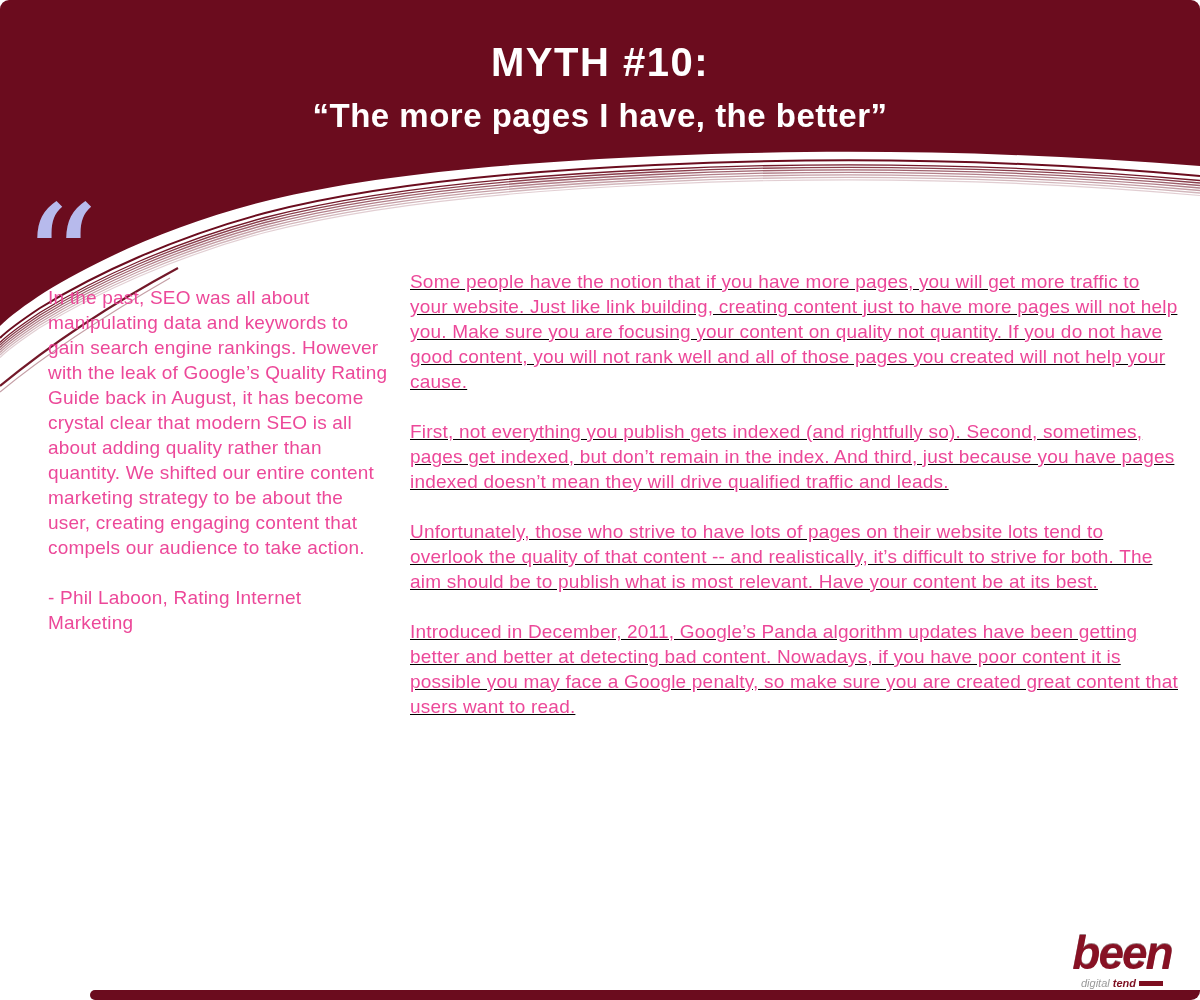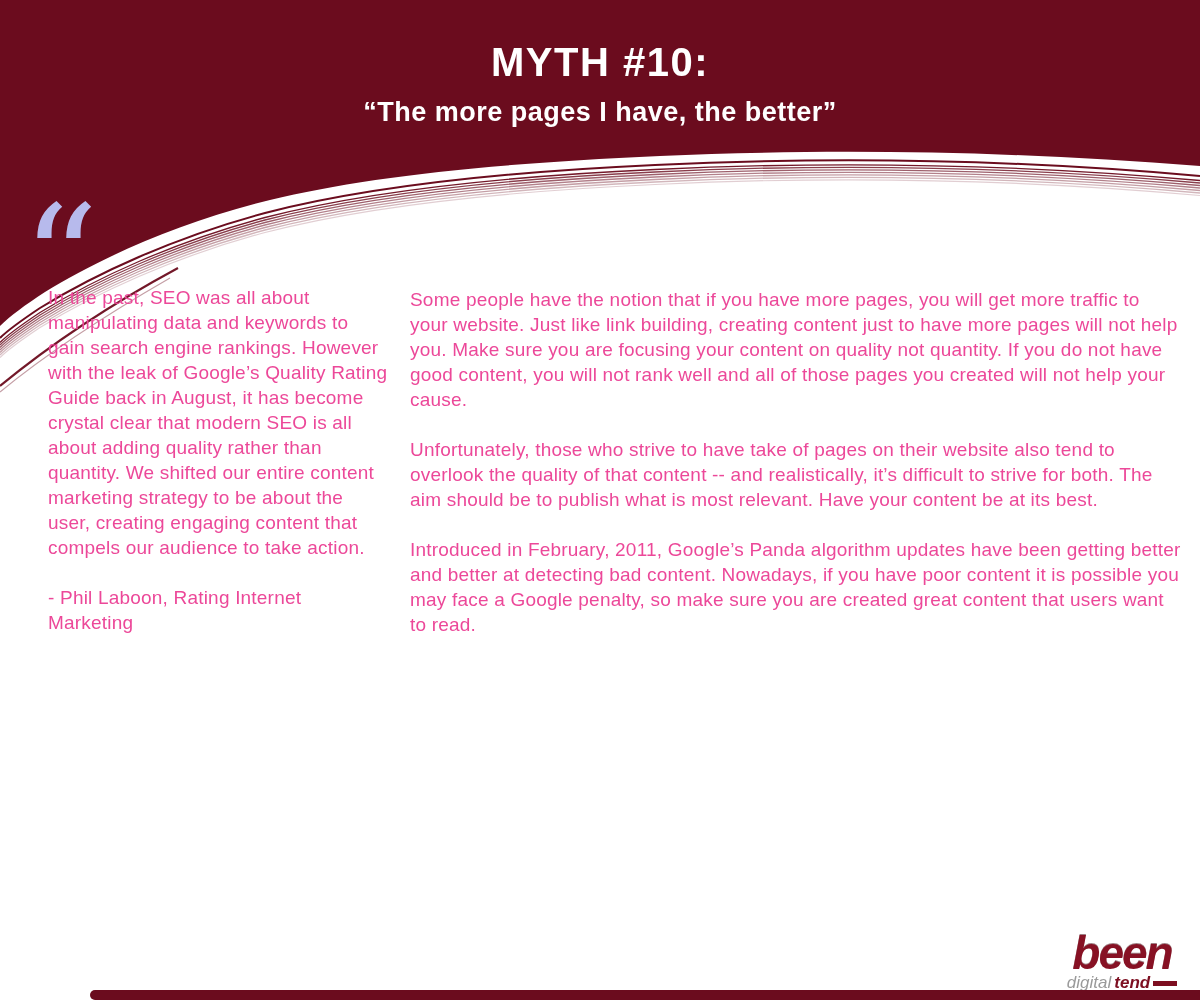--- a/index.html
+++ b/index.html
@@ -1,43 +1,43 @@
 <!DOCTYPE html>
 <html><head>
 <meta charset="utf-8">
 <style>
   html,body{margin:0;padding:0;background:#ffffff;}
   .page{
     position:relative;width:1200px;height:1000px;overflow:hidden;
-    background:#ffffff;font-family:"Liberation Sans",sans-serif;
+    background:#ffffff;font-family:"Liberation Sans",sans-serif;border-radius:9px;
   }
   .swoosh{position:absolute;top:0;left:0;width:1200px;height:400px;display:block;}
   .header-text{position:absolute;top:40px;left:0;right:0;text-align:center;color:#ffffff;}
   .title{font-size:40px;font-weight:700;letter-spacing:1.5px;}
-  .subtitle{font-size:27px;font-weight:700;margin-top:12px;letter-spacing:0.5px;}
+  .subtitle{font-size:33px;font-weight:700;margin-top:12px;letter-spacing:0.5px;}
   .quote-mark{
     position:absolute;left:22px;top:210px;
     font-family:"DejaVu Serif",serif;font-size:150px;line-height:100px;
     color:#b7baec;
   }
   .left-col{position:absolute;left:48px;top:285px;width:340px;}
-  .right-col{position:absolute;left:410px;top:287px;width:772px;}
+  .right-col{position:absolute;left:410px;top:269px;width:772px;text-decoration:underline;}
   .body-text{
     margin:0 0 25px 0;font-size:19px;line-height:25px;color:#ec4899;
     letter-spacing:0.2px;
   }
   .logo{position:absolute;right:22px;top:930px;width:112px;text-align:center;}
   .logo-word{
     font-size:46px;line-height:46px;font-weight:700;font-style:italic;
     color:#871124;letter-spacing:-2px;
     text-shadow:0 1px 0 rgba(255,255,255,0.25), 0 -1px 0 rgba(60,0,10,0.5);
   }
   .logo-tagline{
     margin-top:1px;display:flex;align-items:center;justify-content:center;gap:3px;
-    font-size:17px;line-height:12px;
+    font-size:11px;line-height:12px;
   }
   .tag-left{color:#9a9a9a;font-style:italic;}
   .tag-right{color:#7d0e20;font-weight:700;font-style:italic;}
   .logo-bar{width:24px;height:5px;background:#7d0e20;}
   .bottom-bar{
     position:absolute;left:90px;right:0;bottom:0;height:10px;
     background:#6b0c1e;border-top-left-radius:5px;border-bottom-left-radius:5px;
   }
 </style>
 </head>
@@ -73,22 +73,23 @@
 
   <div class="quote-mark">“</div>
 
   <div class="left-col">
     <p class="body-text">In the past, SEO was all about manipulating data and keywords to gain search engine rankings. However with the leak of Google’s Quality Rating Guide back in August, it has become crystal clear that modern SEO is all about adding quality rather than quantity. We shifted our entire content marketing strategy to be about the user, creating engaging content that compels our audience to take action.</p>
     <p class="body-text">- Phil Laboon, Rating Internet Marketing</p>
   </div>
 
   <div class="right-col">
     <p class="body-text">Some people have the notion that if you have more pages, you will get more traffic to your website. Just like link building, creating content just to have more pages will not help you. Make sure you are focusing your content on quality not quantity. If you do not have good content, you will not rank well and all of those pages you created will not help your cause.</p>
-    <p class="body-text">Unfortunately, those who strive to have take of pages on their website also tend to overlook the quality of that content -- and realistically, it’s difficult to strive for both. The aim should be to publish what is most relevant. Have your content be at its best.</p>
-    <p class="body-text">Introduced in February, 2011, Google’s Panda algorithm updates have been getting better and better at detecting bad content. Nowadays, if you have poor content it is possible you may face a Google penalty, so make sure you are created great content that users want to read.</p>
+    <p class="body-text">First, not everything you publish gets indexed (and rightfully so). Second, sometimes, pages get indexed, but don’t remain in the index. And third, just because you have pages indexed doesn’t mean they will drive qualified traffic and leads.</p>
+    <p class="body-text">Unfortunately, those who strive to have lots of pages on their website lots tend to overlook the quality of that content -- and realistically, it’s difficult to strive for both. The aim should be to publish what is most relevant. Have your content be at its best.</p>
+    <p class="body-text">Introduced in December, 2011, Google’s Panda algorithm updates have been getting better and better at detecting bad content. Nowadays, if you have poor content it is possible you may face a Google penalty, so make sure you are created great content that users want to read.</p>
   </div>
 
   <div class="logo">
     <div class="logo-word">been</div>
     <div class="logo-tagline">
       <span class="tag-left">digital</span>
       <span class="tag-right">tend</span>
       <span class="logo-bar"></span>
     </div>
   </div>

